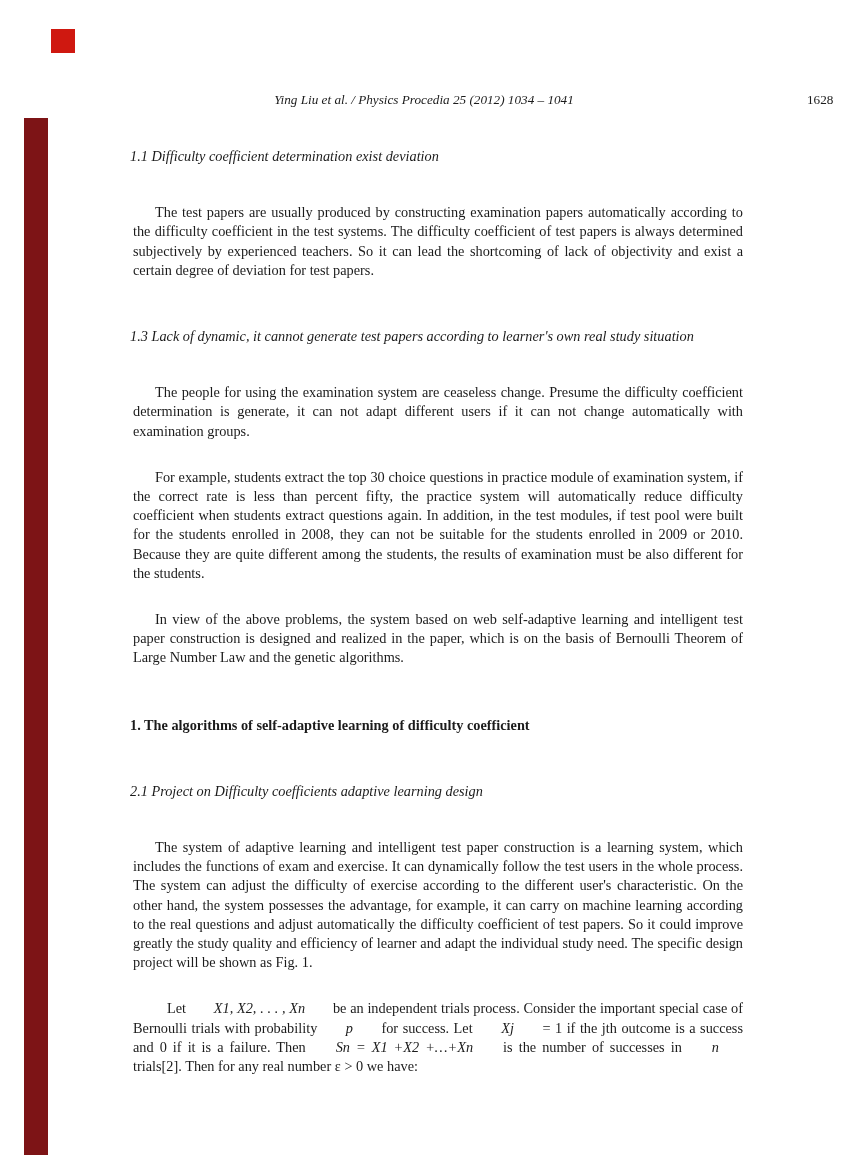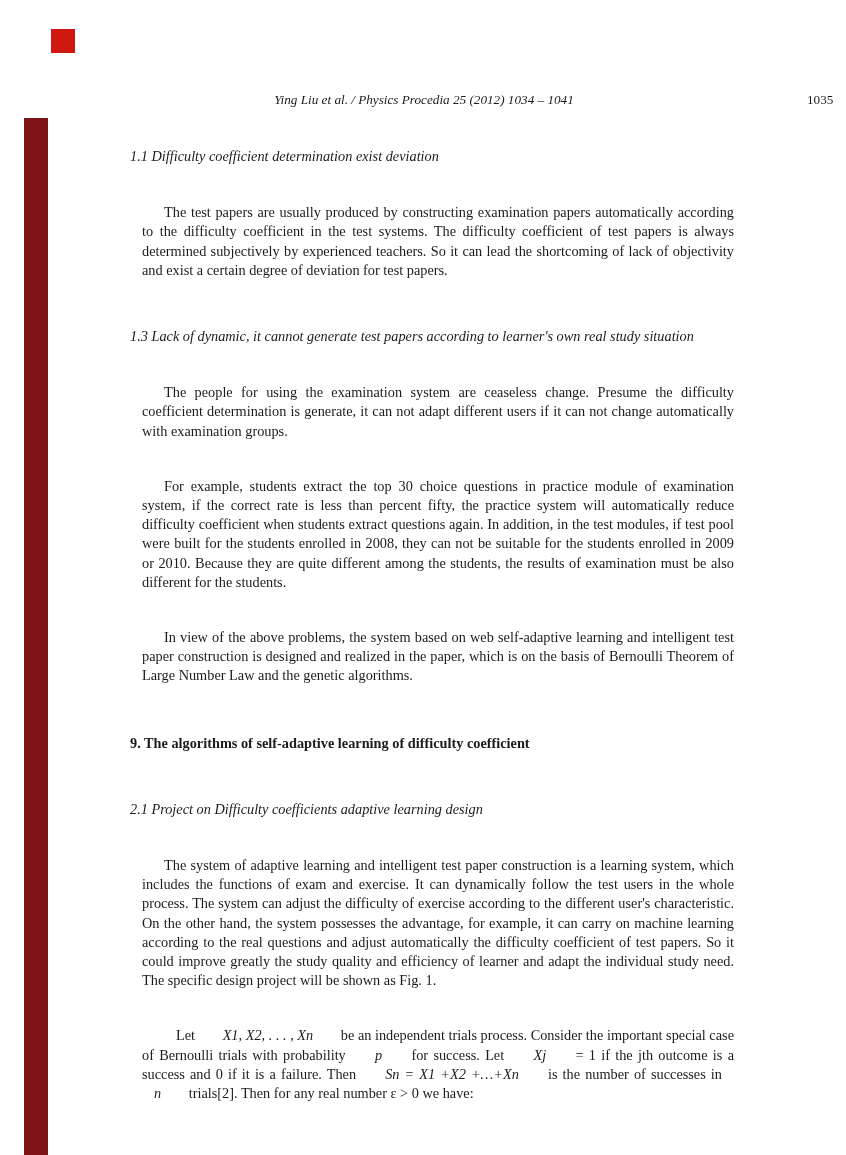--- a/index.html
+++ b/index.html
@@ -67,48 +67,48 @@
   }
   .content .subheading:first-child { margin-top: 2px; }
   .bold-heading {
     font-weight: bold;
     font-size: 14.3px;
     text-align: left;
     margin: 24px 0 13px 0;
   }
   .para {
     text-indent: 22px;
-    margin: 12px;
+    margin: 3px;
   }
 </style>
 </head>
 <body>
 
 <div class="page">
 
   <div class="edge-bar" style="background-color: rgb(125, 20, 22);"></div>
 
   <div class="corner-mark" style="background-color: rgb(207, 24, 16);"></div>
 
   <div class="running-title">Ying Liu et al. / Physics Procedia 25 (2012) 1034 – 1041</div>
 
-  <div class="page-number">1035</div>
+  <div class="page-number">1628</div>
 
   <div class="content">
 
     <div class="subheading">1.1 Difficulty coefficient determination exist deviation</div>
     <p class="para">The test papers are usually produced by constructing examination papers automatically according to the difficulty coefficient in the test systems. The difficulty coefficient of test papers is always determined subjectively by experienced teachers. So it can lead the shortcoming of lack of objectivity and exist a certain degree of deviation for test papers.</p>
 
 
     <div class="subheading">1.3 Lack of dynamic, it cannot generate test papers according to learner's own real study situation</div>
     <p class="para">The people for using the examination system are ceaseless change. Presume the difficulty coefficient determination is generate, it can not adapt different users if it can not change automatically with examination groups.</p>
     <p class="para">For example, students extract the top 30 choice questions in practice module of examination system, if the correct rate is less than percent fifty, the practice system will automatically reduce difficulty coefficient when students extract questions again. In addition, in the test modules, if test pool were built for the students enrolled in 2008, they can not be suitable for the students enrolled in 2009 or 2010. Because they are quite different among the students, the results of examination must be also different for the students.</p>
     <p class="para">In view of the above problems, the system based on web self-adaptive learning and intelligent test paper construction is designed and realized in the paper, which is on the basis of Bernoulli Theorem of Large Number Law and the genetic algorithms.</p>
 
-    <div class="bold-heading">9. The algorithms of self-adaptive learning of difficulty coefficient</div>
+    <div class="bold-heading">1. The algorithms of self-adaptive learning of difficulty coefficient</div>
 
     <div class="subheading">2.1 Project on Difficulty coefficients adaptive learning design</div>
     <p class="para">The system of adaptive learning and intelligent test paper construction is a learning system, which includes the functions of exam and exercise. It can dynamically follow the test users in the whole process. The system can adjust the difficulty of exercise according to the different user's characteristic. On the other hand, the system possesses the advantage, for example, it can carry on machine learning according to the real questions and adjust automatically the difficulty coefficient of test papers. So it could improve greatly the study quality and efficiency of learner and adapt the individual study need. The specific design project will be shown as Fig. 1.</p>
 
     <p class="para"><span>Let </span><span style="font-style: italic;">X1, X2, . . . , Xn</span><span> be an independent trials process. Consider the important special case of Bernoulli trials with probability </span><span style="font-style: italic;">p</span><span> for success. Let </span><span style="font-style: italic;">Xj</span><span> = 1 if the jth outcome is a success and 0 if it is a failure. Then </span><span style="font-style: italic;">Sn = X1 +X2 +…+Xn</span><span> is the number of successes in </span><span style="font-style: italic;">n</span><span> trials[2]. Then for any real number ε &gt; 0 we have:</span></p>
 
   </div>
 </div>
 
 </body></html>

